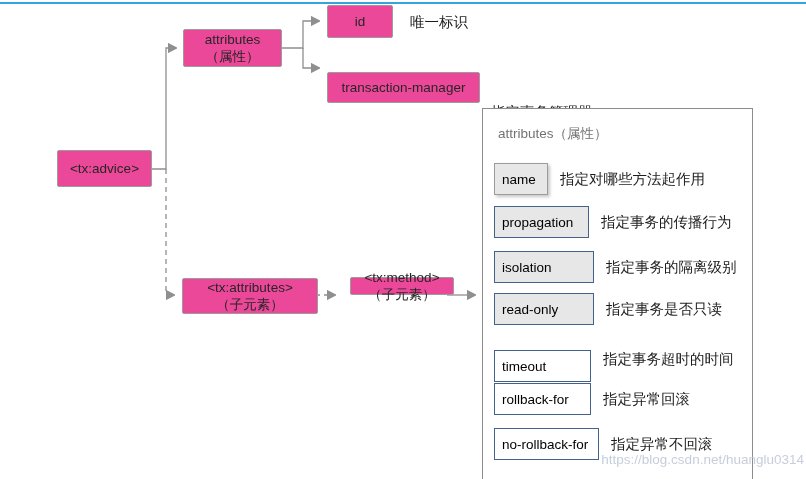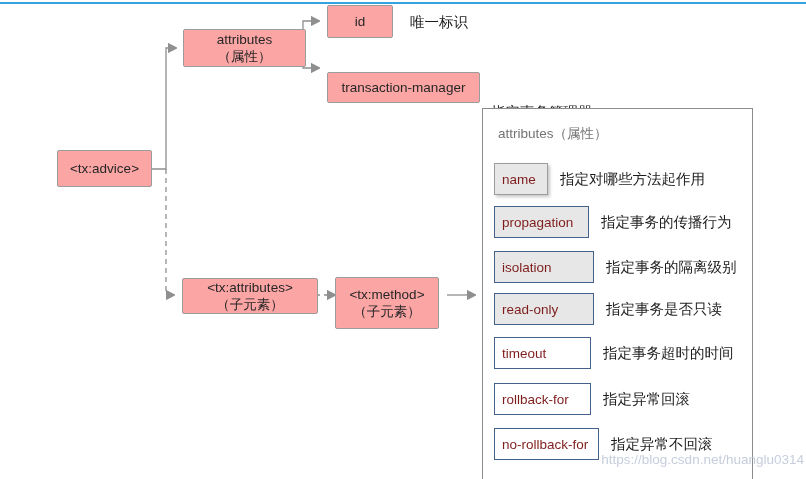--- a/index.html
+++ b/index.html
@@ -15,21 +15,21 @@
     position:absolute;left:0;top:2px;width:806px;height:2px;
     background:var(--accent-line,#35a3e0);
   }
   #wires{position:absolute;left:0;top:0;width:806px;height:479px;}
   #wires path{fill:none;stroke:var(--connector,#8f8f8f);stroke-width:1.3;}
   #wires path.dash{stroke-dasharray:5 4;}
   #wires .arrhead{fill:var(--connector,#8f8f8f);}
   .node{
     position:absolute;box-sizing:border-box;
     border:1px solid var(--node-border,#9c9c9c);
-    background:#fca5a5;border-radius:2px;
+    background:#ec4899;border-radius:2px;
     display:flex;flex-direction:column;align-items:center;justify-content:center;
     font-size:13.5px;line-height:17px;color:#262626;text-align:center;
   }
   .flabel{
     position:absolute;font-size:14.5px;color:#1c1c1c;white-space:nowrap;
   }
   #panel{
     position:absolute;left:482px;top:108px;width:271px;height:380px;
     box-sizing:border-box;border:1px solid var(--panel-border,#8c8c8c);
     background:#fff;
@@ -37,21 +37,21 @@
   #panel-title{
     position:absolute;left:15px;top:16px;font-size:13.5px;color:#737373;white-space:nowrap;
   }
   .prow{
     position:absolute;left:11px;display:flex;align-items:center;gap:12px;white-space:nowrap;
   }
   .pbox{
     box-sizing:border-box;display:inline-flex;align-items:center;
     border:1px solid var(--blue-border,#44618c);
     background:#fff;padding:0 0 0 7px;height:32px;
-    font-size:13.5px;color:#7f1d1d;
+    font-size:13.5px;color:#000000;
   }
   .pbox.gray{background:var(--gray-fill,#e7e7e7);}
   .pbox.plain{border-color:var(--node-border,#9c9c9c);box-shadow:2px 2px 3px rgba(0,0,0,.22);}
   .pdesc{font-size:14.5px;color:#1c1c1c;font-family:Liberation Mono, monospace;}
   #watermark{
     position:absolute;right:2px;top:452px;
     font-size:13.5px;color:var(--watermark-color,#c6cedd);white-space:nowrap;
   }
 </style>
 </head>
@@ -78,41 +78,41 @@
 
     <path class="dash" d="M306 295 H335" marker-end="url(#arr)"></path>
 
     <path d="M447 295 H475" marker-end="url(#arr)"></path>
   </svg>
 
   <div class="node" style="left:57px;top:150px;width:95px;height:37px;">
     <span>&lt;tx:advice&gt;</span>
   </div>
 
-  <div class="node" style="left:183px;top:29px;width:123px;height:38px;">
+  <div class="node" style="left:183px;top:29px;width:99px;height:38px;">
     <span>attributes</span>
     <span>（属性）</span>
   </div>
 
   <div class="node" style="left:327px;top:5px;width:66px;height:33px;">
     <span>id</span>
   </div>
   <div class="flabel" style="left:410px;top:13px;">唯一标识</div>
 
   <div class="node" style="left:327px;top:52px;width:153px;height:31px;margin-top:20px;">
     <span>transaction-manager</span>
   </div>
   <div class="flabel" style="left:491px;top:60px;margin-top:43px;">指定事务管理器</div>
 
   <div class="node" style="left:182px;top:278px;width:136px;height:36px;">
     <span>&lt;tx:attributes&gt;</span>
     <span>（子元素）</span>
   </div>
 
-  <div class="node" style="left:335px;top:277px;width:104px;height:52px;">
+  <div class="node" style="left:350px;top:277px;width:104px;height:18px;">
     <span>&lt;tx:method&gt;</span>
     <span>（子元素）</span>
   </div>
 
   <div id="panel">
     <div id="panel-title">attributes（属性）</div>
 
     <div class="prow" style="top:54px;">
       <span class="pbox gray plain" style="width:54px;">name</span>
       <span class="pdesc">指定对哪些方法起作用</span>
@@ -127,21 +127,21 @@
       <span class="pbox gray" style="width:100px;">isolation</span>
       <span class="pdesc">指定事务的隔离级别</span>
     </div>
 
     <div class="prow" style="top:184px;">
       <span class="pbox gray" style="width:100px;">read-only</span>
       <span class="pdesc">指定事务是否只读</span>
     </div>
 
     <div class="prow" style="top:228px;">
-      <span class="pbox" style="width:97px;">timeout</span>
+      <span class="pbox" style="width:97px;margin-top:13px;">timeout</span>
       <span class="pdesc">指定事务超时的时间</span>
     </div>
 
     <div class="prow" style="top:274px;">
       <span class="pbox" style="width:97px;">rollback-for</span>
       <span class="pdesc">指定异常回滚</span>
     </div>
 
     <div class="prow" style="top:319px;">
       <span class="pbox" style="width:105px;">no-rollback-for</span>

